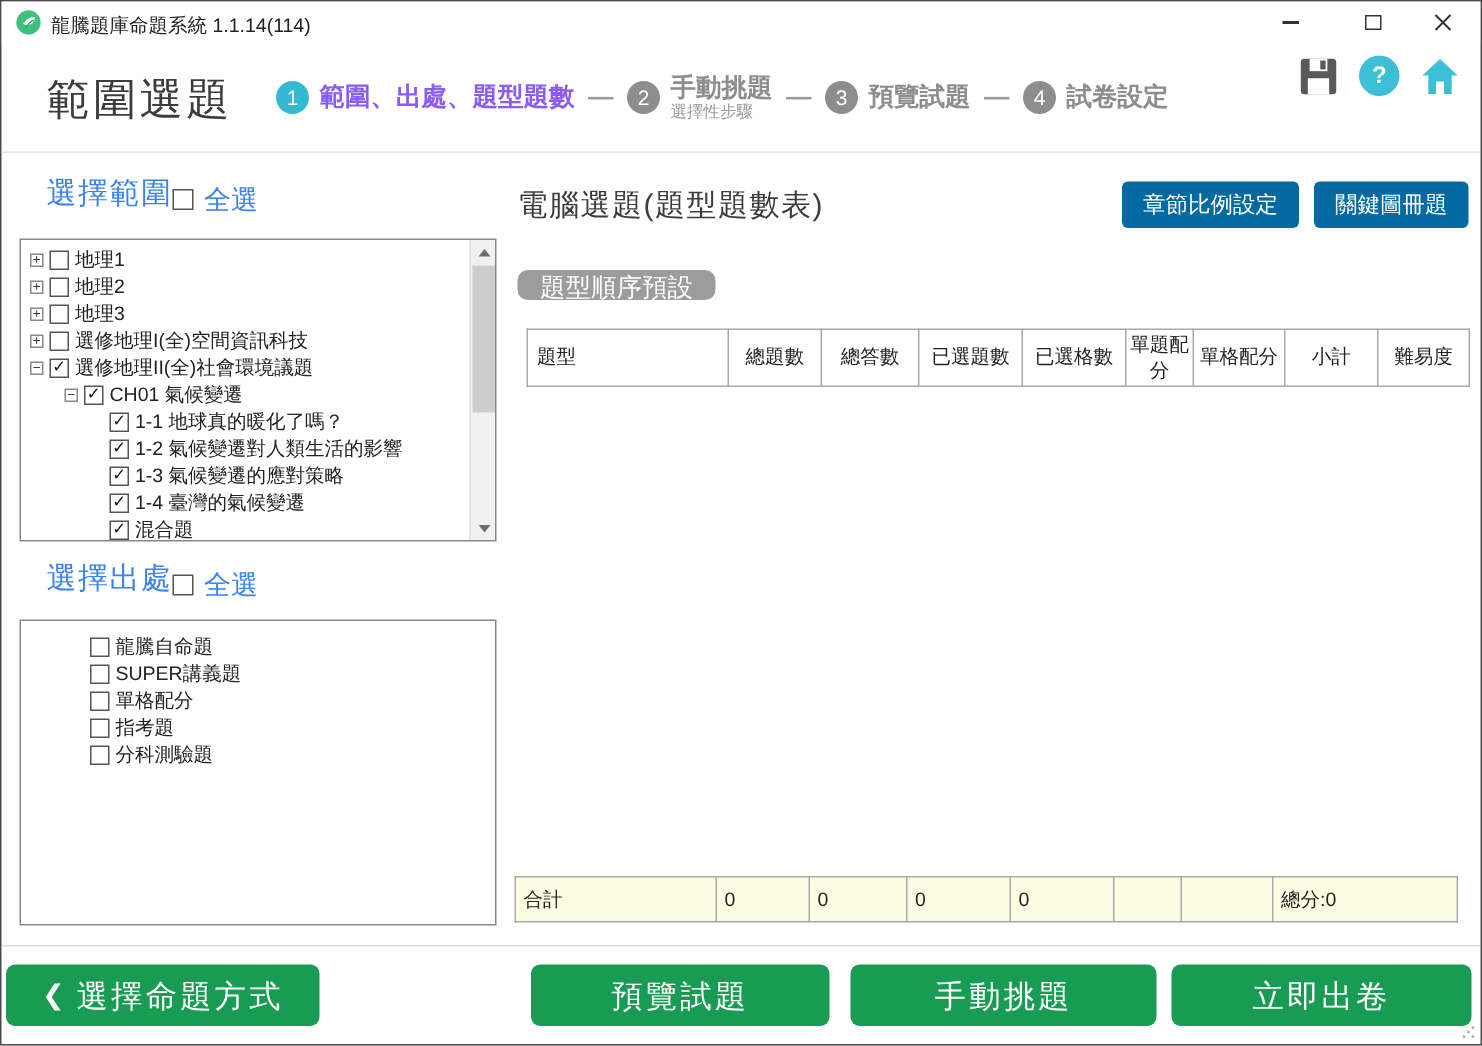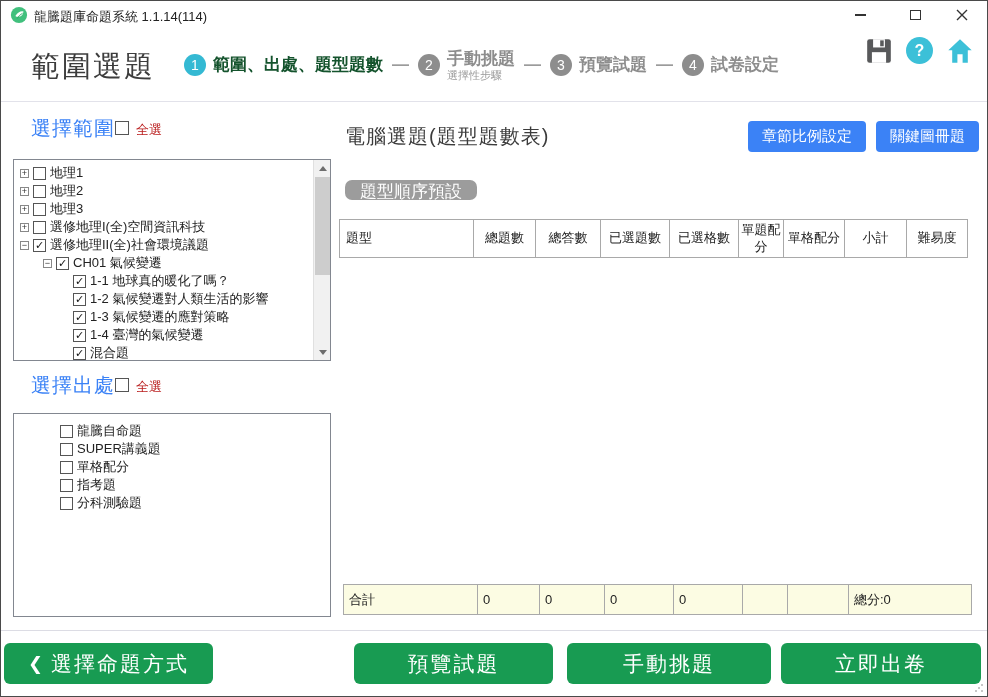--- a/index.html
+++ b/index.html
@@ -19,30 +19,30 @@
   .glyph-max{ width:11px; height:10px; border:1.5px solid #333; }
   
   .page-title{ position:absolute; left:30px; top:46px; font-size:29px; color:#3c3c3c; letter-spacing:2px; }
   .stepper{ position:absolute; left:183px; top:42px; height:44px; display:flex; align-items:center; }
   .step{ display:flex; align-items:center; }
   .step-circle{ width:22px; height:22px; border-radius:50%; background:#8d8d8d; color:#fff;
     font-size:14px; display:flex; align-items:center; justify-content:center; flex:none; }
   .step.active .step-circle{ background:#34b9d3; }
   .step-text{ margin-left:7px; display:flex; flex-direction:column; }
   .step-label{ font-size:17px; color:#8d8d8d; font-weight:bold; line-height:1.15; }
-  .step.active .step-label{ color:#14532d; }
+  .step.active .step-label{ color:#8b5cf6; }
   .step-sub{ font-size:11px; color:#9b9b9b; line-height:1.1; }
   .step-dash{ color:#9b9b9b; font-size:17px; font-weight:bold; margin:0 9px; }
   .hdr-icons{ position:absolute; right:14px; top:36px; display:flex; align-items:center; gap:14px; }
   .help-circle{ width:27px; height:27px; border-radius:50%; background:#3cc0d8; color:#fff;
     font-size:16px; font-weight:bold; display:flex; align-items:center; justify-content:center; cursor:pointer; }
   .hdr-divider{ position:absolute; left:0; top:100px; width:100%; height:1px; background:#e2e2ea; }
   
   .sec-title{ position:absolute; font-size:20px; color:#3b82f6; letter-spacing:1px; }
-  .selall{ position:absolute; display:flex; gap:7px; font-size:13px; color:#b91c1c; }
+  .selall{ position:absolute; display:flex; align-items:center; gap:7px; font-size:18px; color:#3b82f6; }
   .cb{ width:14px; height:14px; border:1px solid #555; background:#fff; display:inline-flex;
     align-items:center; justify-content:center; font-size:12px; line-height:1; color:#111; flex:none; cursor:pointer; }
   
   .listbox{ position:absolute; left:12px; width:318px; background:#fff; border:1px solid #828790; }
   .tree-area{ top:158px; height:202px; padding-top:4px; overflow:hidden; }
   .src-area{ top:412px; height:204px; padding-top:8px;padding-left:24px; }
   .tree-row,.src-row{ display:flex; align-items:center; height:18px; font-size:13px; color:#222; white-space:nowrap; }
   .tree-row .cb,.src-row .cb{ width:13px; height:13px; font-size:11px; }
   .exp{ width:9px; height:9px; border:1px solid #888; background:#fff; font-size:9px; line-height:7px;
     text-align:center; color:#333; margin-right:4px; flex:none; cursor:pointer; }
@@ -53,26 +53,26 @@
   
   .vscroll{ position:absolute; right:0; top:0; bottom:0; width:17px; background:#f1f1f1; border-left:1px solid #e0e0e0; }
   .sb-btn{ position:absolute; left:0; width:17px; height:16px; background:#f1f1f1; display:flex; align-items:center; justify-content:center; cursor:pointer; }
   .sb-up{ top:0; } .sb-down{ bottom:0; }
   .tri-up{ width:0; height:0; border-left:4px solid transparent; border-right:4px solid transparent; border-bottom:5px solid #6d6d6d; }
   .tri-down{ width:0; height:0; border-left:4px solid transparent; border-right:4px solid transparent; border-top:5px solid #6d6d6d; }
   .sb-thumb{ position:absolute; left:1px; top:17px; width:15px; height:98px; background:#cdcdcd; cursor:pointer; }
   
   .main-title{ position:absolute; left:344px; top:122px; font-size:20px; color:#3c3c3c; letter-spacing:1px; }
   .ratio-btns{ position:absolute; right:8px; top:120px; display:flex; gap:10px; }
-  .btn-green-sm{ background:#3b82f6; color:#fff; font-size:15px; border:none; border-radius:4px;
+  .btn-green-sm{ background:#0369a1; color:#fff; font-size:15px; border:none; border-radius:4px;
     height:31px; padding:0 14px; cursor:pointer; font-family:inherit; }
   .preset-btn{ position:absolute; left:344px; top:179px; width:132px; height:20px; background:#9c9c9c;
     color:#fff; font-size:17px; border:none; border-radius:7px; cursor:pointer; font-family:inherit; }
   table{ border-collapse:collapse; table-layout:fixed; }
-  .qtable{ position:absolute; left:338px; top:218px; width:628px; }
+  .qtable{ position:absolute; left:350px; top:218px; width:628px; }
   .qtable th{ border:1px solid #a9a9a9; font-size:13px; font-weight:normal; color:#222;
     height:38px; text-align:center; background:#fff; line-height:1.25; padding:0 2px; }
   .qtable th:first-child{ text-align:left; padding-left:6px; }
   .ftable{ position:absolute; left:342px; top:583px; width:628px; }
   .ftable td{ border:1px solid #a9a9a9; background:#fcfce3; font-size:13px; color:#222;
     height:30px; padding:0 5px; text-align:left; }
   
   .bottom-divider{ position:absolute; left:0; top:629px; width:100%; height:1px; background:#dcdce4; }
   .btn-green-lg{ position:absolute; top:642px; height:41px; background:#189b52; color:#fff;
     font-size:21px; border:none; border-radius:6px; cursor:pointer; font-family:inherit; letter-spacing:2px;

